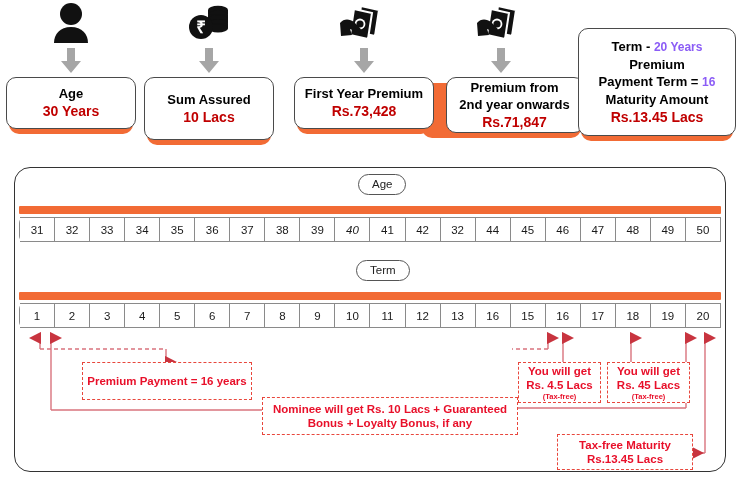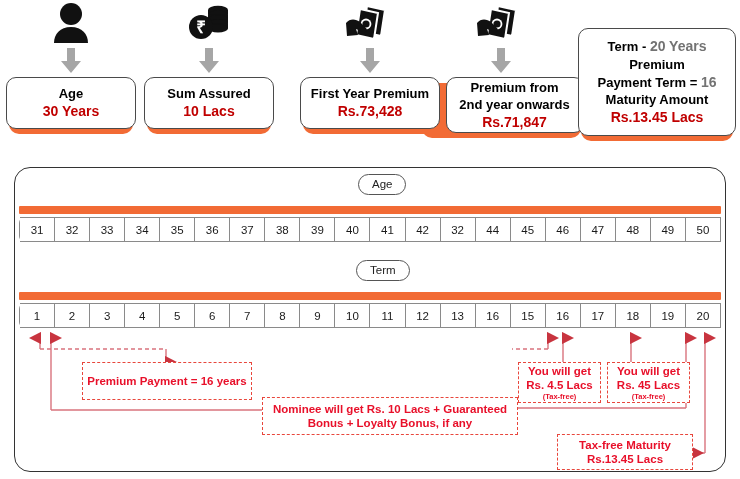--- a/index.html
+++ b/index.html
@@ -89,22 +89,22 @@
     font-size: 14px;
   }
   .card-mixed {
     font-size: 13px;
     font-weight: bold;
     line-height: 1.32;
     color: #000;
     white-space: nowrap;
   }
   .card-mixed .rd {
-    color: #737373;
-    font-size: 14px;
+    color: #8b5cf6;
+    font-size: 12px;
   }
 
   
   .panel {
     position: absolute;
     left: 14px;
     top: 167px;
     width: 712px;
     height: 305px;
     border: 1.4px solid #333;
@@ -231,28 +231,28 @@
             <circle cx="14" cy="25" r="12"></circle>
           </g>
           <text x="14" y="31" font-family="'Liberation Serif',serif" font-size="17" font-weight="bold" fill="#fff" text-anchor="middle">₹</text>
         </svg>
       </div>
       <svg class="sum-arrow" viewBox="0 0 22 26">
         <path d="M7 0 L15 0 L15 13 L21 13 L11 25 L1 13 L7 13 Z" fill="#A6A6A6"></path>
       </svg>
       <div class="card-wrap" style="width:130px;">
         <div class="card-shadow"></div>
-        <div class="card" style="height:52px;">
+        <div class="card" style="height:63px;">
           <div class="card-line">Sum Assured</div>
           <div class="card-line red">10 Lacs</div>
         </div>
       </div>
     </div>
 
-    <div class="summary-col" style="left:300px; width:140px;">
+    <div class="summary-col" style="left:294px; width:140px;">
       <div class="sum-icon">
         <svg width="52" height="40" viewBox="0 0 52 40">
           <g fill="#111">
             <path d="M23 3 L41 7 L37 33 L19 29 Z" stroke="#fff" stroke-width="2"></path>
             <path d="M16 6 L34 10 L30 36 L12 32 Z" stroke="#fff" stroke-width="2"></path>
             <circle cx="22" cy="21" r="5.4" fill="#fff"></circle>
             <circle cx="22" cy="21" r="3.6" fill="#111"></circle>
             <path d="M2 20 C6 15 12 16 16 19 L22 25 C24 27 22 30 19 29 L12 26 L14 32 L3 33 Z"></path>
           </g>
         </svg>
@@ -322,21 +322,21 @@
     <div class="scale" style="left:4px; top:49px; width:702px;">
       <div class="cell" style="width:35.1px;">31</div>
       <div class="cell" style="width:35.1px;">32</div>
       <div class="cell" style="width:35.1px;">33</div>
       <div class="cell" style="width:35.1px;">34</div>
       <div class="cell" style="width:35.1px;">35</div>
       <div class="cell" style="width:35.1px;">36</div>
       <div class="cell" style="width:35.1px;text-align:center;">37</div>
       <div class="cell" style="width:35.1px;">38</div>
       <div class="cell" style="width:35.1px;">39</div>
-      <div class="cell" style="width:35.1px;">40</div>
+      <div class="cell" style="width:35.1px;font-style:italic;">40</div>
       <div class="cell" style="width:35.1px;">41</div>
       <div class="cell" style="width:35.1px;">42</div>
       <div class="cell" style="width:35.1px;">32</div>
       <div class="cell" style="width:35.1px;">44</div>
       <div class="cell" style="width:35.1px;">45</div>
       <div class="cell" style="width:35.1px;">46</div>
       <div class="cell" style="width:35.1px;">47</div>
       <div class="cell" style="width:35.1px;">48</div>
       <div class="cell" style="width:35.1px;">49</div>
       <div class="cell" style="width:35.1px;">50</div>

